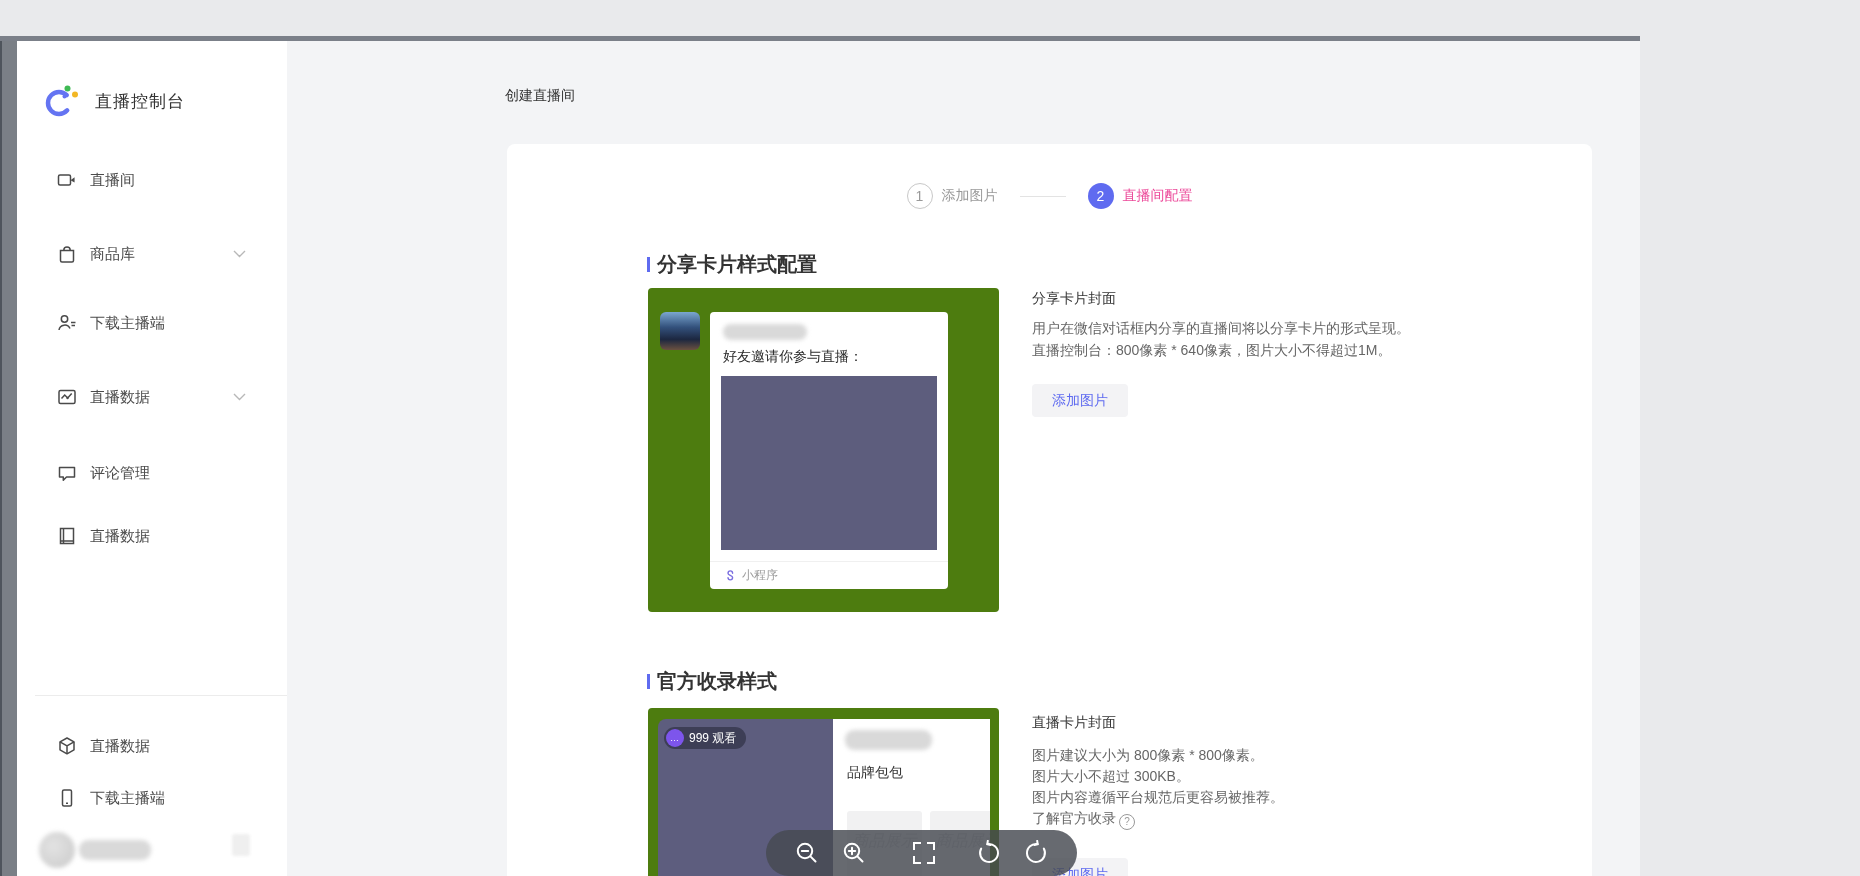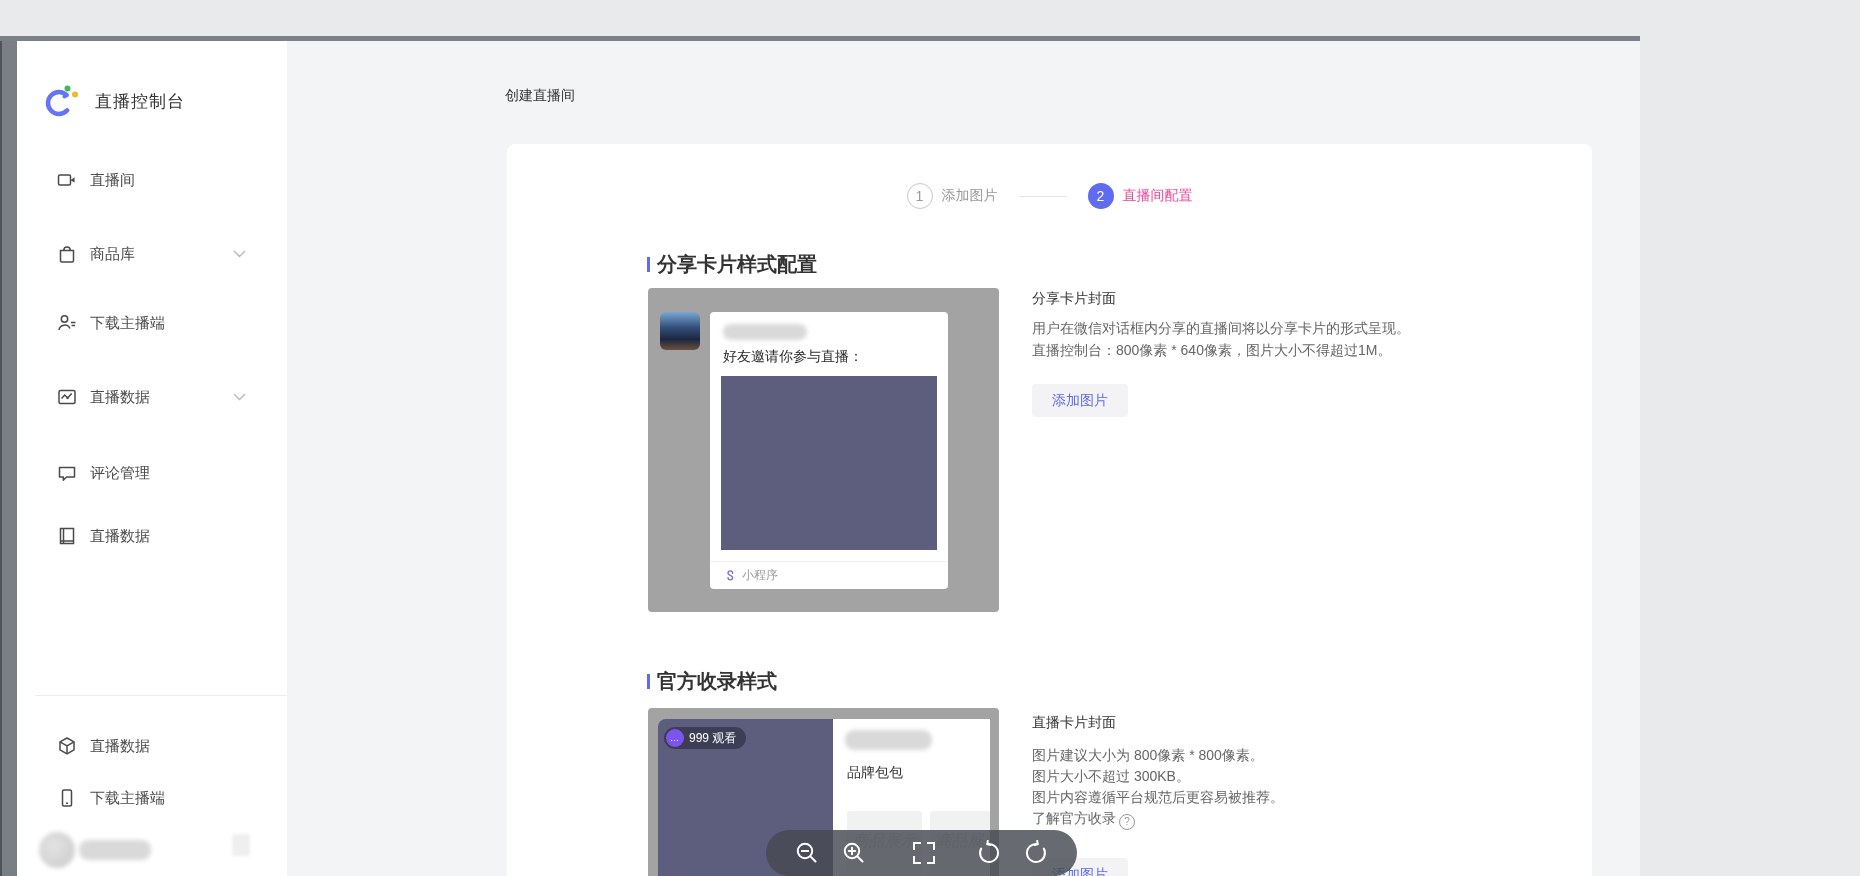--- a/index.html
+++ b/index.html
@@ -59,21 +59,21 @@
   .step-active .step-label{color:#ec4899;}
   .step{display:flex;align-items:center;gap:9px;}
   .step-label{font-size:14px;}
   .step-line{width:46px;height:1px;background:#e3e3e3;margin:0 8px;}
 
   
   .sec-header{left:140px;height:16px;display:flex;align-items:center;}
   .sec-bar{width:3px;height:15px;background:#5f6bf0;margin-right:7px;}
   .sec-title{font-size:20px;font-weight:bold;color:#333;}
 
-  .panel{left:141px;width:351px;background:#a3a3a3;border-radius:4px;overflow:hidden;}
+  .panel{left:141px;width:351px;background:#4d7c0f;border-radius:4px;overflow:hidden;}
 
   
   .chat-avatar{left:12px;top:24px;width:40px;height:38px;border-radius:6px;
     background:linear-gradient(180deg,#7ba7d0 0%,#33517c 40%,#1c2740 72%,#6b5140 100%);}
   .chat-card{left:62px;top:24px;width:238px;height:277px;background:#fff;border-radius:4px;}
   .chat-name-blur{left:13px;top:12px;width:84px;height:16px;}
   .chat-invite{left:13px;top:36px;font-size:14px;color:#2b2b2b;}
   .chat-image{left:11px;top:64px;width:216px;height:174px;background:#5d5d7d;}
   .chat-footer{left:0;top:249px;width:238px;height:28px;border-top:1px solid #f0f0f0;
     display:flex;align-items:center;padding-left:14px;box-sizing:border-box;gap:6px;}

